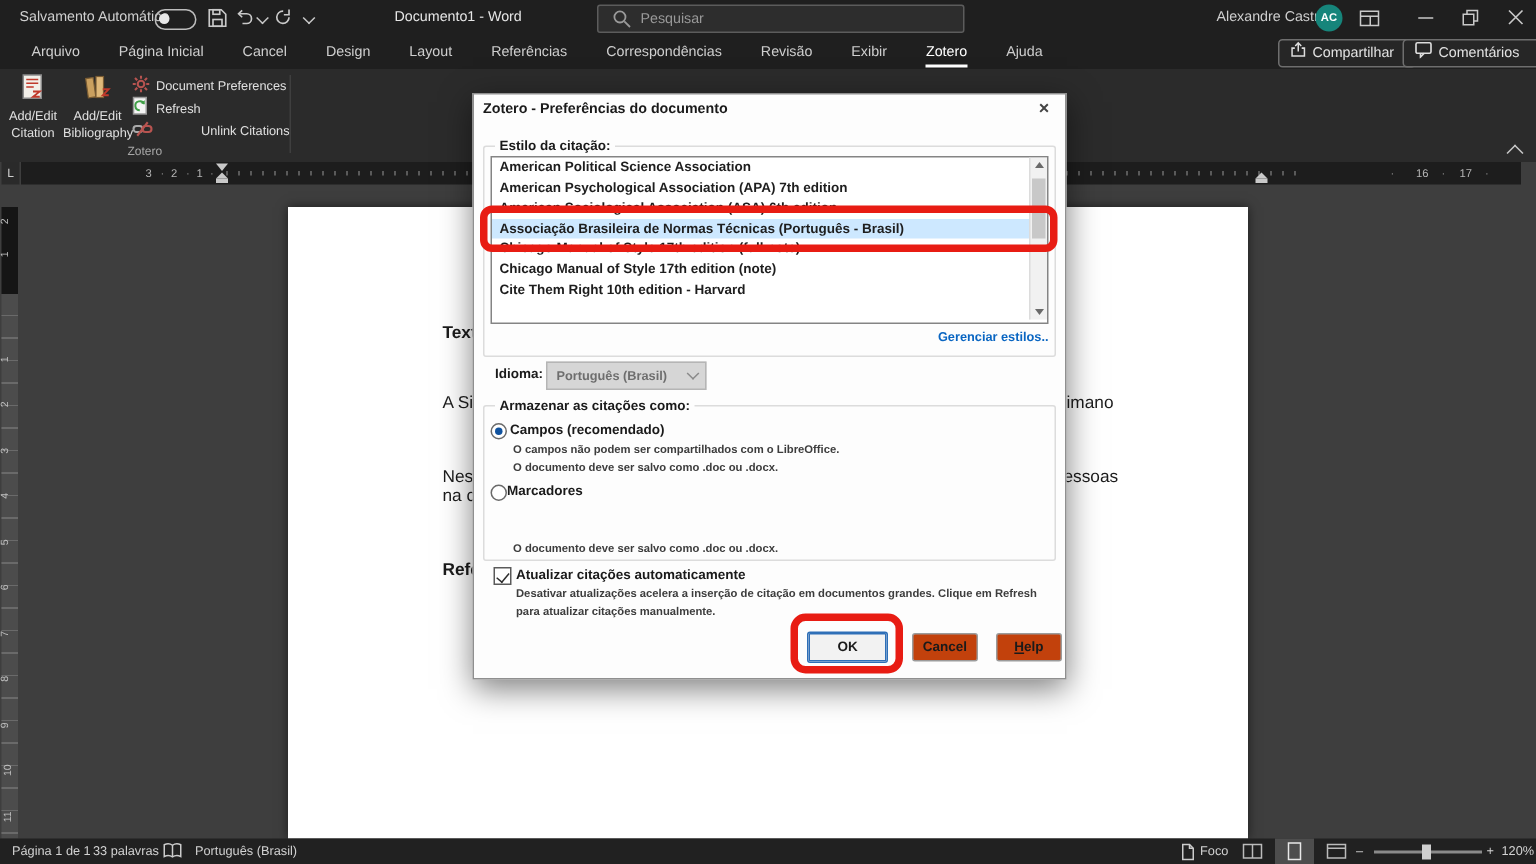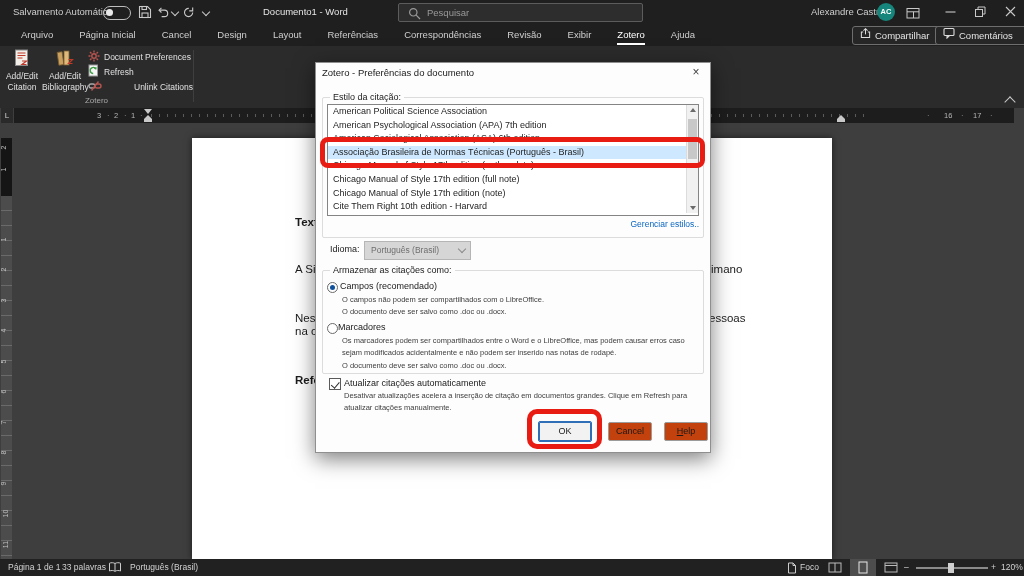--- a/index.html
+++ b/index.html
@@ -42,21 +42,21 @@
   .rulerV{position:absolute;left:1px;top:138px;width:11px;height:421px;}
   .rulerV .dark{position:absolute;left:0;top:0;width:11px;height:58px;background:#151515;}
   .rulerV .light{position:absolute;left:0;top:58px;width:11px;height:363px;background:#4c4c4c;
      background-image:repeating-linear-gradient(to bottom,transparent 0 14px,#6a6a6a 14px 15px);}
   .vnum{position:absolute;left:1px;font-size:7px;color:#c0c0c0;transform:rotate(-90deg);}
   
   .page{position:absolute;left:192px;top:138px;width:640px;height:421px;background:#fff;box-shadow:0 0 7px rgba(0,0,0,.55);}
   .frag{position:absolute;font-size:11.5px;color:#1c1c1c;white-space:nowrap;}
   .frag.b{font-weight:bold;}
   
-  .dialog{position:absolute;left:315px;top:62px;width:394px;height:389px;background:#fdfdfd;border:1px solid #8f8f8f;box-shadow:0 6px 20px rgba(0,0,0,.5);z-index:5;}
+  .dialog{position:absolute;left:315px;top:62px;width:394px;height:389px;background:#fdfdfd;border:1px solid #8f8f8f;box-shadow:0 6px 20px rgba(0,0,0,.5);z-index:5;font-weight:bold;}
   .dlg-title{position:absolute;left:6px;top:4px;font-size:9.5px;color:#1a1a1a;}
   .dlg-close{position:absolute;right:7px;top:2px;font-size:12px;color:#444;width:14px;text-align:center;}
   .fieldset{position:absolute;border:1px solid #dcdcdc;border-radius:2px;}
   .legend{position:absolute;top:-6px;left:7px;background:#fdfdfd;padding:0 3px;font-size:9px;color:#1a1a1a;white-space:nowrap;}
   .stylelist{position:absolute;left:11px;top:41px;width:370px;height:110px;background:#fff;border:1px solid #848484;overflow:hidden;}
   .style-row{height:13.6px;line-height:13.6px;font-size:9px;color:#1e1e1e;padding-left:5px;white-space:nowrap;}
   .style-row.sel{background:#cde8ff;}
   .vscroll{position:absolute;right:0;top:0;width:11px;height:108px;background:#f1f1f1;border-left:1px solid #dcdcdc;}
   .varrow{position:absolute;left:3px;width:0;height:0;border-left:3px solid transparent;border-right:3px solid transparent;}
   .vthumb{position:absolute;left:1px;top:14px;width:9px;height:40px;background:#c8c8c8;}
@@ -322,21 +322,20 @@
     <div class="dlg-close">×</div>
 
     <div class="fieldset" style="left:6px;top:34px;width:380px;height:139px;">
       <span class="legend">Estilo da citação:</span>
     </div>
     <div class="stylelist">
       <div class="style-row">American Political Science Association</div>
       <div class="style-row">American Psychological Association (APA) 7th edition</div>
       <div class="style-row">American Sociological Association (ASA) 6th edition</div>
       <div class="style-row sel">Associação Brasileira de Normas Técnicas (Português - Brasil)</div>
-      <div class="style-row">Chicago Manual of Style 17th edition (author-date)</div>
       <div class="style-row">Chicago Manual of Style 17th edition (full note)</div>
       <div class="style-row">Chicago Manual of Style 17th edition (note)</div>
       <div class="style-row">Cite Them Right 10th edition - Harvard</div>
       <div class="vscroll">
         <div class="varrow" style="top:3px;border-bottom:4px solid #6a6a6a;"></div>
         <div class="vthumb"></div>
         <div class="varrow" style="bottom:3px;border-top:4px solid #6a6a6a;"></div>
       </div>
     </div>
     <span class="link" style="right:11px;top:156px;">Gerenciar estilos..</span>
@@ -349,21 +348,20 @@
 
     <div class="fieldset" style="left:6px;top:207px;width:380px;height:102px;">
       <span class="legend">Armazenar as citações como:</span>
     </div>
     <div class="radio on" style="left:11px;top:219px;"></div>
     <span class="dlabel" style="left:24px;top:218px;">Campos (recomendado)</span>
     <span class="note" style="left:26px;top:231px;">O campos não podem ser compartilhados com o LibreOffice.</span>
     <span class="note" style="left:26px;top:243px;">O documento deve ser salvo como .doc ou .docx.</span>
     <div class="radio" style="left:11px;top:260px;"></div>
     <span class="dlabel" style="left:22px;top:259px;">Marcadores</span>
-    <span class="note" style="left:26px;top:272px;width:352px;">Os marcadores podem ser compartilhados entre o Word e o LibreOffice, mas podem causar erros caso sejam modificados acidentalmente e não podem ser inserido nas notas de rodapé.</span>
     <span class="note" style="left:26px;top:297px;">O documento deve ser salvo como .doc ou .docx.</span>
 
     <div class="checkbox" style="left:13px;top:315px;"></div>
     <span class="dlabel" style="left:28px;top:315px;">Atualizar citações automaticamente</span>
     <span class="note" style="left:28px;top:327px;width:348px;">Desativar atualizações acelera a inserção de citação em documentos grandes. Clique em Refresh para atualizar citações manualmente.</span>
 
     <div class="btn ok" style="left:222px;top:358px;width:52px;height:19px;line-height:18px;">OK</div>
     <div class="btn" style="left:292px;top:359px;width:42px;height:17px;line-height:16px;">Cancel</div>
     <div class="btn btn-help" style="left:348px;top:359px;width:42px;height:17px;line-height:16px;"><span>Help</span></div>
   </div>

